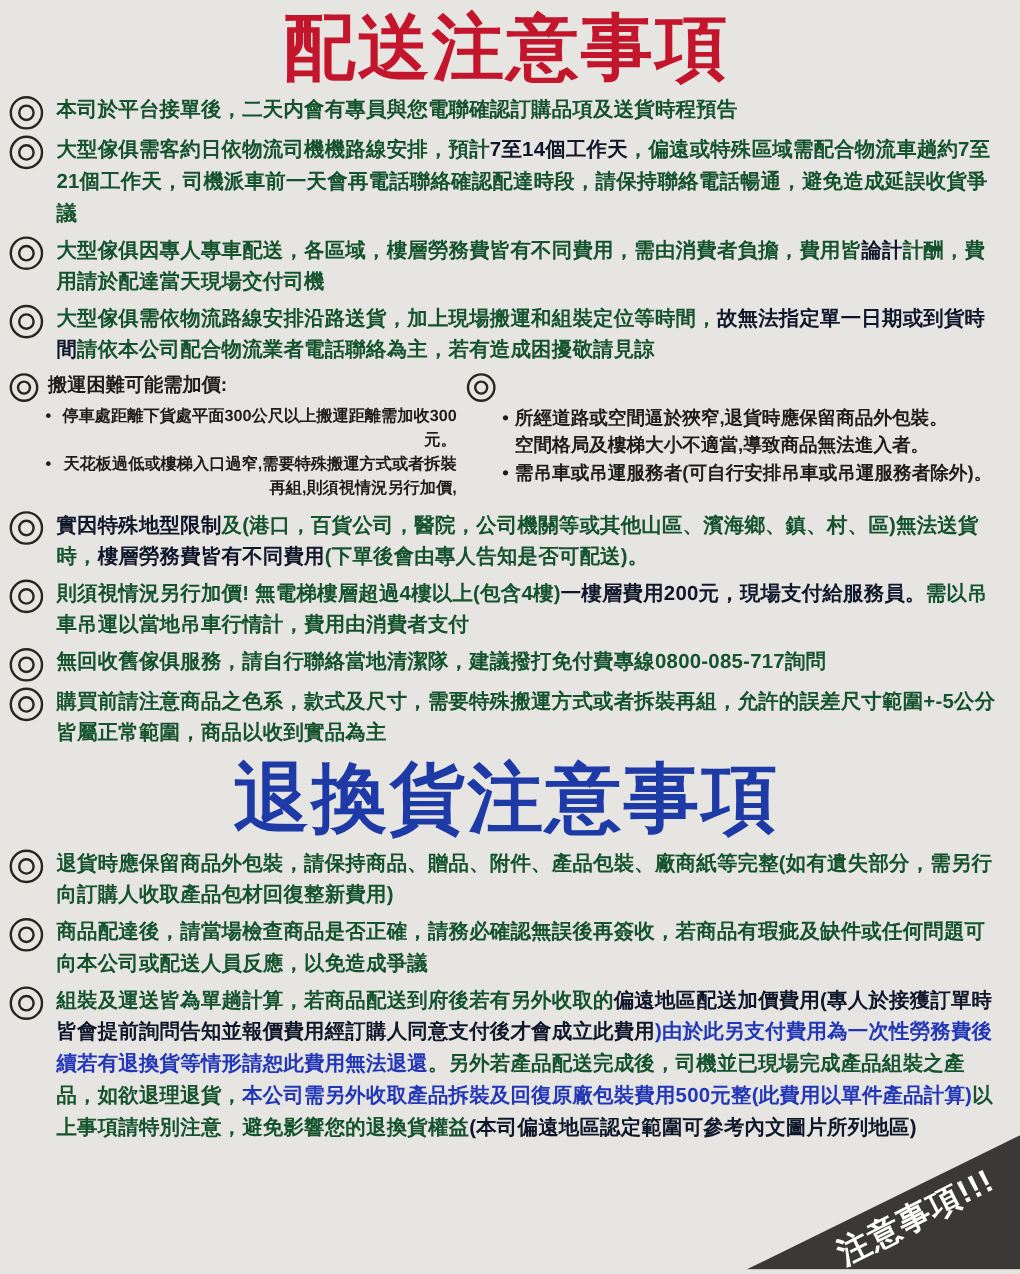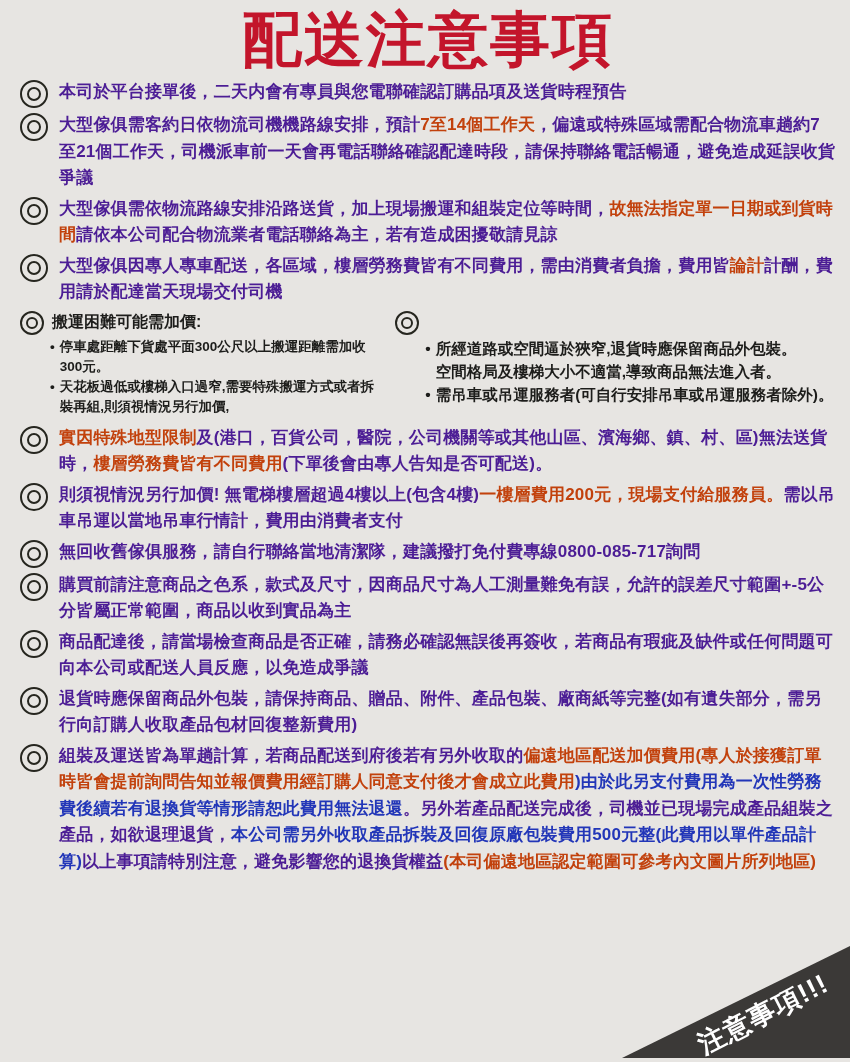--- a/index.html
+++ b/index.html
@@ -2,21 +2,21 @@
 <html><head>
 <meta charset="utf-8">
 <style>
   html,body{margin:0;padding:0;background:#e7e5e2;}
   .page{
     position:relative;
     width:850px;height:1062px;
     background:#e7e5e2;
     overflow:hidden;
     box-sizing:border-box;
-    padding:6px 14px 0 20px;
+    padding:6px 14px 0 8px;
     font-family:"Liberation Sans","DejaVu Sans",sans-serif;
     font-weight:bold;
     color:#1d1d1b;
   }
   .section-title{
     text-align:center;
     font-weight:bold;
     margin:2px 0 8px 0;
     line-height:1.05;
     letter-spacing:2px;
@@ -30,22 +30,22 @@
     align-items:flex-start;
     gap:11px;
     margin-bottom:4px;
   }
   .item-text{
     flex:1;
     font-size:17px;
     line-height:26.5px;
     letter-spacing:.2px;
   }
-  .seg-k{color:#4c1d95;}
-  .seg-r{color:#c2410c;}
+  .seg-k{color:#14532d;}
+  .seg-r{color:#0f172a;}
   .seg-b{color:#2236b8;}
 
   .dbl-circle{
     width:24px;height:24px;
     border:2px solid #26261f;
     border-radius:50%;
     display:inline-flex;
     align-items:center;justify-content:center;
     flex:0 0 auto;
     margin-top:1px;
@@ -58,21 +58,21 @@
     border-radius:50%;
   }
   .dbl-circle.small{width:20px;height:20px;}
   .dbl-circle.small::before{width:8px;height:8px;}
 
   .two-col{
     display:flex;
     gap:8px;
     margin:2px 0 8px 0;
   }
-  .col-left{flex:0 0 45%;}
+  .col-left{flex:0 0 45%;text-align:right;}
   .col-right{flex:1;}
   .col-head{
     display:flex;align-items:flex-start;gap:8px;
     font-size:16px;line-height:23px;
   }
   .sub-lines{margin-left:30px;margin-top:2px;}
   .sub-line{
     display:flex;gap:5px;
     font-size:13.5px;line-height:20px;
     letter-spacing:0;
@@ -111,25 +111,25 @@
       <div class="item">
         <span class="dbl-circle"></span>
         <div class="item-text"><span class="seg-k">本司於平台接單後，二天内會有專員與您電聯確認訂購品項及送貨時程預告</span></div>
       </div>
       <div class="item">
         <span class="dbl-circle"></span>
         <div class="item-text"><span class="seg-k">大型傢俱需客約日依物流司機機路線安排，預計</span><span class="seg-r">7至14個工作天</span><span class="seg-k">，偏遠或特殊區域需配合物流車趟約7至21個工作天，司機派車前一天會再電話聯絡確認配達時段，請保持聯絡電話暢通，避免造成延誤收貨爭議</span></div>
       </div>
       <div class="item">
         <span class="dbl-circle"></span>
+        <div class="item-text"><span class="seg-k">大型傢俱因專人專車配送，各區域，樓層勞務費皆有不同費用，需由消費者負擔，費用皆</span><span class="seg-r">論計</span><span class="seg-k">計酬，費用請於配達當天現場交付司機</span></div>
+      </div>
+      <div class="item">
+        <span class="dbl-circle"></span>
         <div class="item-text"><span class="seg-k">大型傢俱需依物流路線安排沿路送貨，加上現場搬運和組裝定位等時間，</span><span class="seg-r">故無法指定單一日期或到貨時間</span><span class="seg-k">請依本公司配合物流業者電話聯絡為主，若有造成困擾敬請見諒</span></div>
-      </div>
-      <div class="item">
-        <span class="dbl-circle"></span>
-        <div class="item-text"><span class="seg-k">大型傢俱因專人專車配送，各區域，樓層勞務費皆有不同費用，需由消費者負擔，費用皆</span><span class="seg-r">論計</span><span class="seg-k">計酬，費用請於配達當天現場交付司機</span></div>
       </div>
     </div>
 
   <div class="two-col">
     <div class="col-left">
       <div class="col-head">
         <span class="dbl-circle small"></span>
         <span>搬運困難可能需加價:</span>
       </div>
       <div class="sub-lines" id="surcharge-lines">
@@ -172,33 +172,34 @@
       <div class="item">
         <span class="dbl-circle"></span>
         <div class="item-text"><span class="seg-k">則須視情況另行加價! 無電梯樓層超過4樓以上(包含4樓)</span><span class="seg-r">一樓層費用200元，現場支付給服務員。</span><span class="seg-k">需以吊車吊運以當地吊車行情計，費用由消費者支付</span></div>
       </div>
       <div class="item">
         <span class="dbl-circle"></span>
         <div class="item-text"><span class="seg-k">無回收舊傢俱服務，請自行聯絡當地清潔隊，建議撥打免付費專線0800-085-717詢問</span></div>
       </div>
       <div class="item">
         <span class="dbl-circle"></span>
-        <div class="item-text"><span class="seg-k">購買前請注意商品之色系，款式及尺寸，因商品尺寸為人工測量難免有誤，允許的誤差尺寸範圍+-5公分皆屬正常範圍，商品以收到實品為主</span></div>
-      </div>
-    </div>
-
+        <div class="item-text"><span class="seg-k">購買前請注意商品之色系，款式及尺寸，需要特殊搬運方式或者拆裝再組，允許的誤差尺寸範圍+-5公分皆屬正常範圍，商品以收到實品為主</span></div>
+      </div>
+    </div>
+
+  <h1 class="section-title title-blue">退換貨注意事項</h1>
 
   <div class="items" id="returns-items">
       <div class="item">
         <span class="dbl-circle"></span>
+        <div class="item-text"><span class="seg-k">退貨時應保留商品外包裝，請保持商品、贈品、附件、產品包裝、廠商紙等完整(如有遺失部分，需另行向訂購人收取產品包材回復整新費用)</span></div>
+      </div>
+      <div class="item">
+        <span class="dbl-circle"></span>
         <div class="item-text"><span class="seg-k">商品配達後，請當場檢查商品是否正確，請務必確認無誤後再簽收，若商品有瑕疵及缺件或任何問題可向本公司或配送人員反應，以免造成爭議</span></div>
-      </div>
-      <div class="item">
-        <span class="dbl-circle"></span>
-        <div class="item-text"><span class="seg-k">退貨時應保留商品外包裝，請保持商品、贈品、附件、產品包裝、廠商紙等完整(如有遺失部分，需另行向訂購人收取產品包材回復整新費用)</span></div>
       </div>
       <div class="item">
         <span class="dbl-circle"></span>
         <div class="item-text"><span class="seg-k">組裝及運送皆為單趟計算，若商品配送到府後若有另外收取的</span><span class="seg-r">偏遠地區配送加價費用</span><span class="seg-r">(專人於接獲訂單時皆會提前詢問告知並報價費用經訂購人同意支付後才會成立此費用</span><span class="seg-b">)由於此另支付費用為一次性勞務費後續若有退換貨等情形請恕此費用無法退還</span><span class="seg-k">。另外若產品配送完成後，司機並已現場完成產品組裝之產品，如欲退理退貨，</span><span class="seg-b">本公司需另外收取產品拆裝及回復原廠包裝費用500元整(此費用以單件產品計算)</span><span class="seg-k">以上事項請特別注意，避免影響您的退換貨權益</span><span class="seg-r">(本司偏遠地區認定範圍可參考內文圖片所列地區)</span></div>
       </div>
     </div>
 
   <div class="corner">
     <span class="corner-text">注意事項!!!</span>
   </div>

